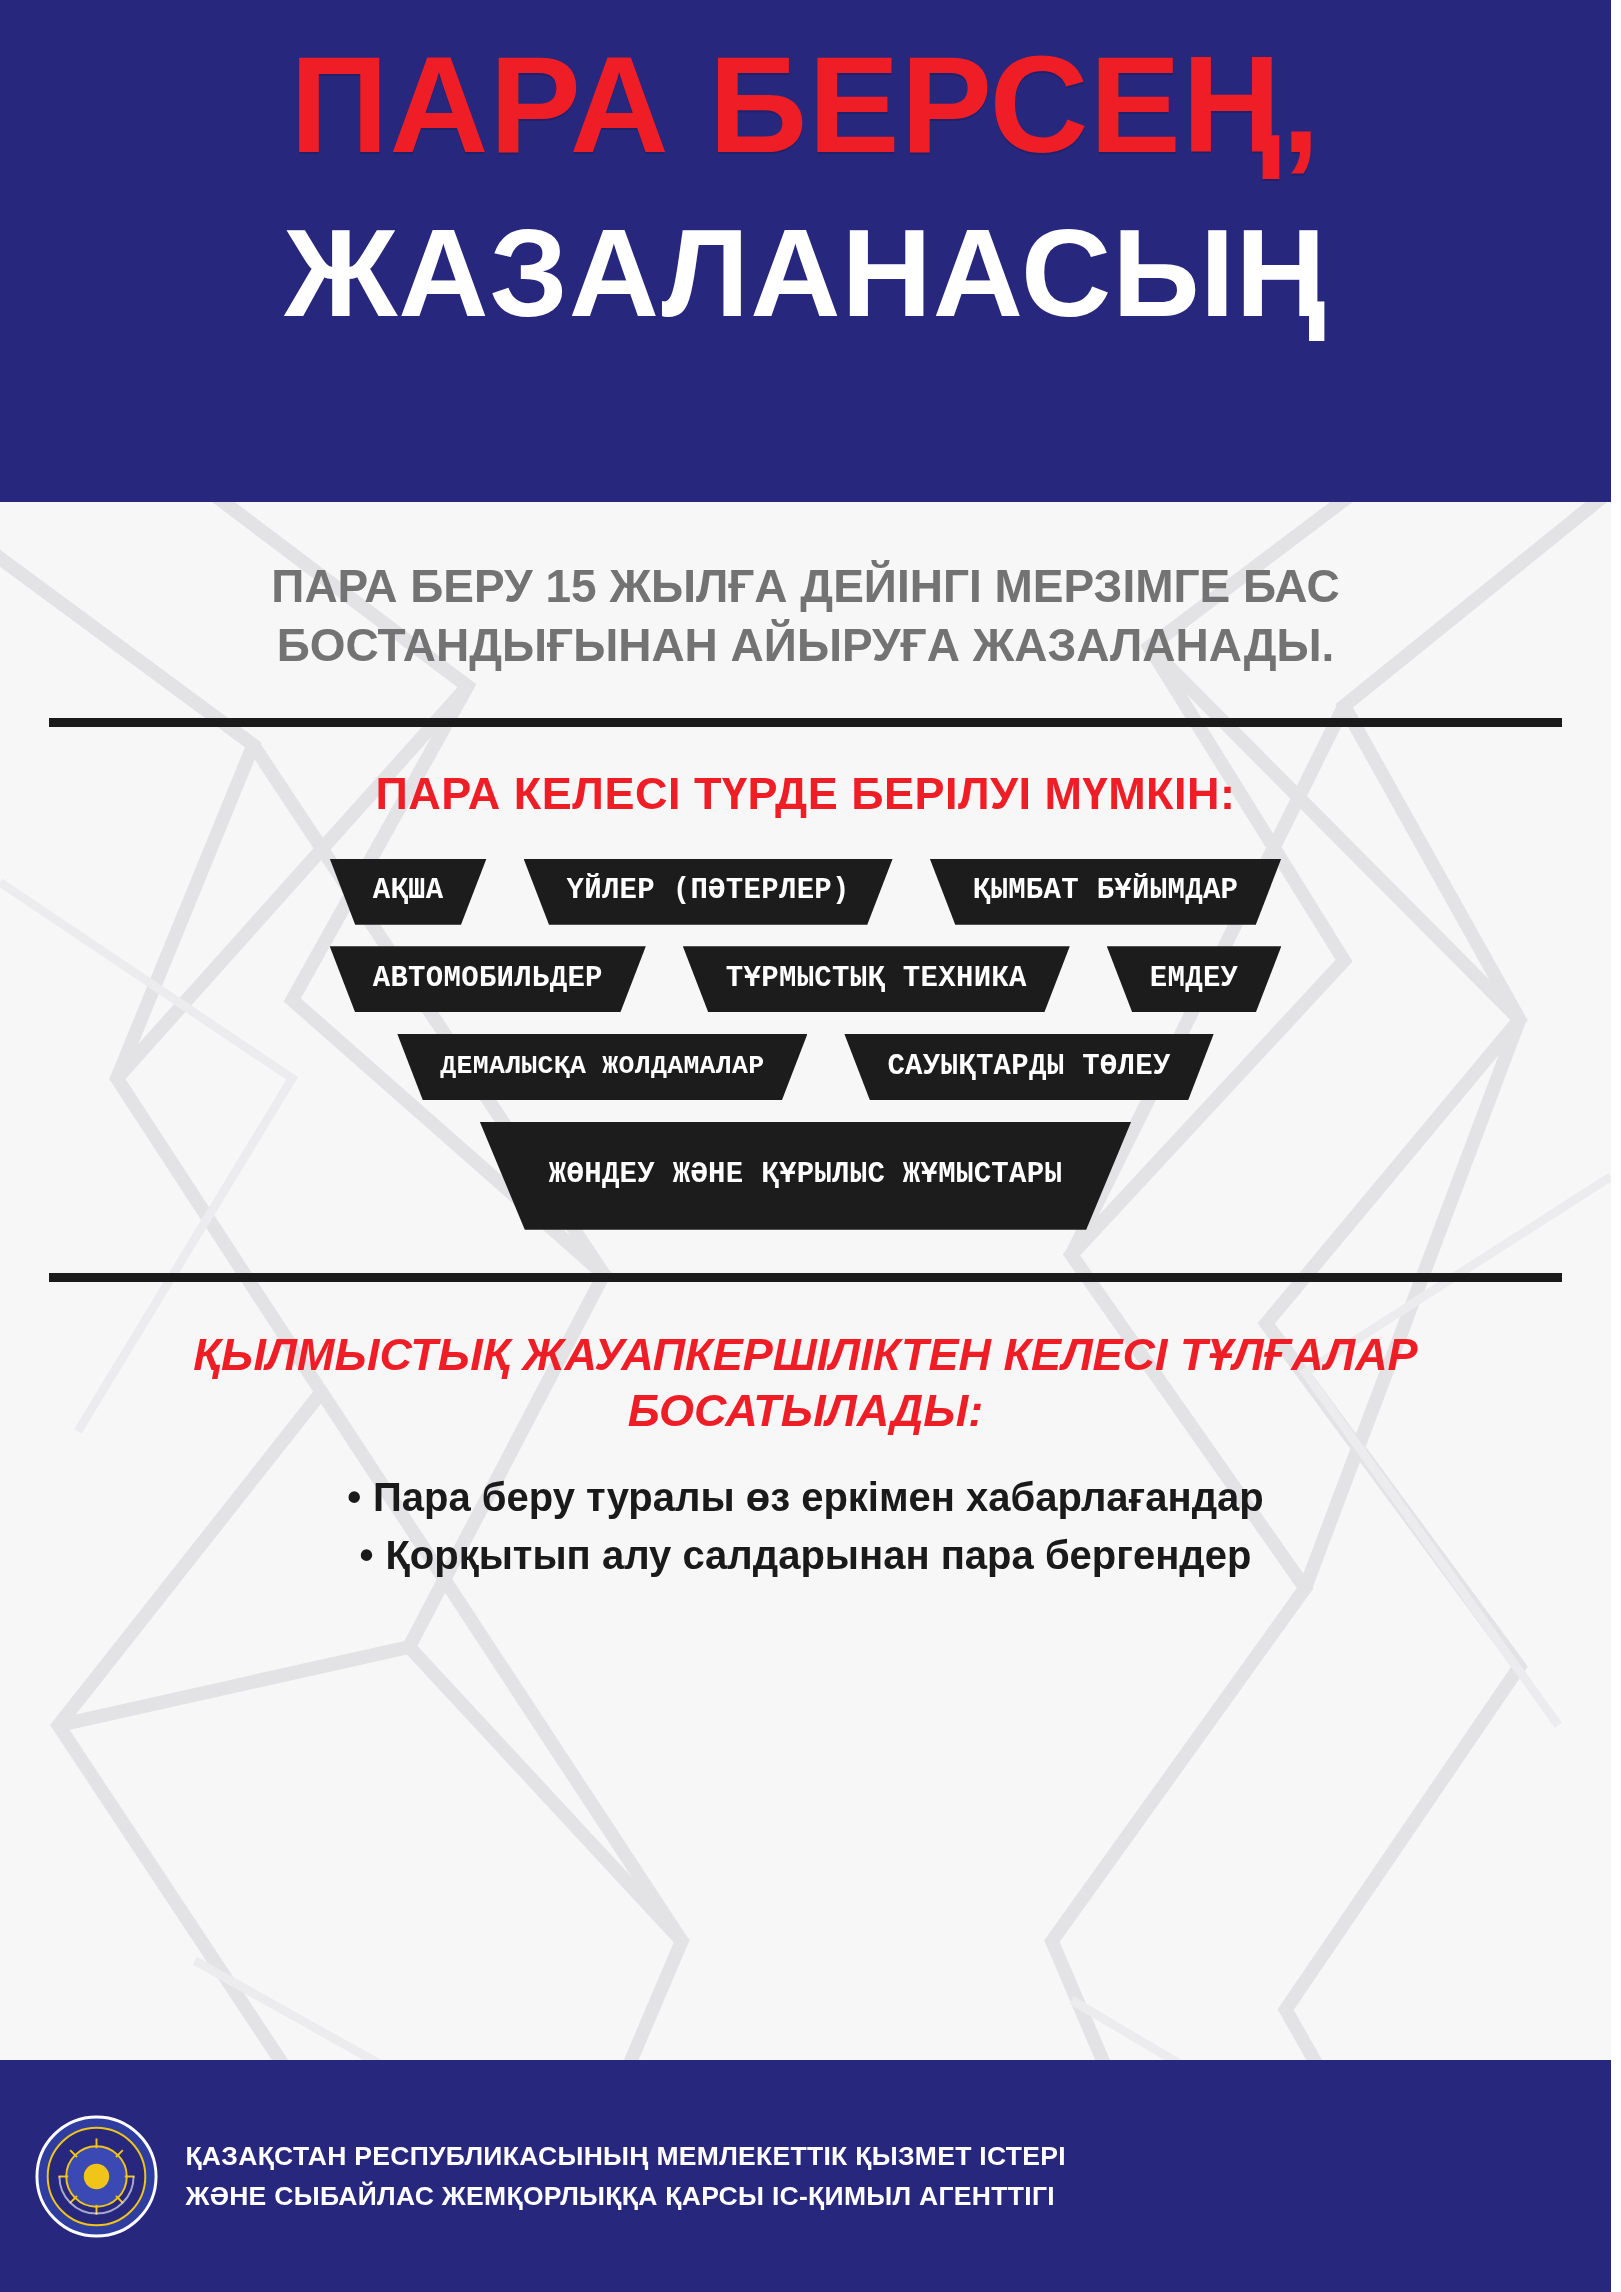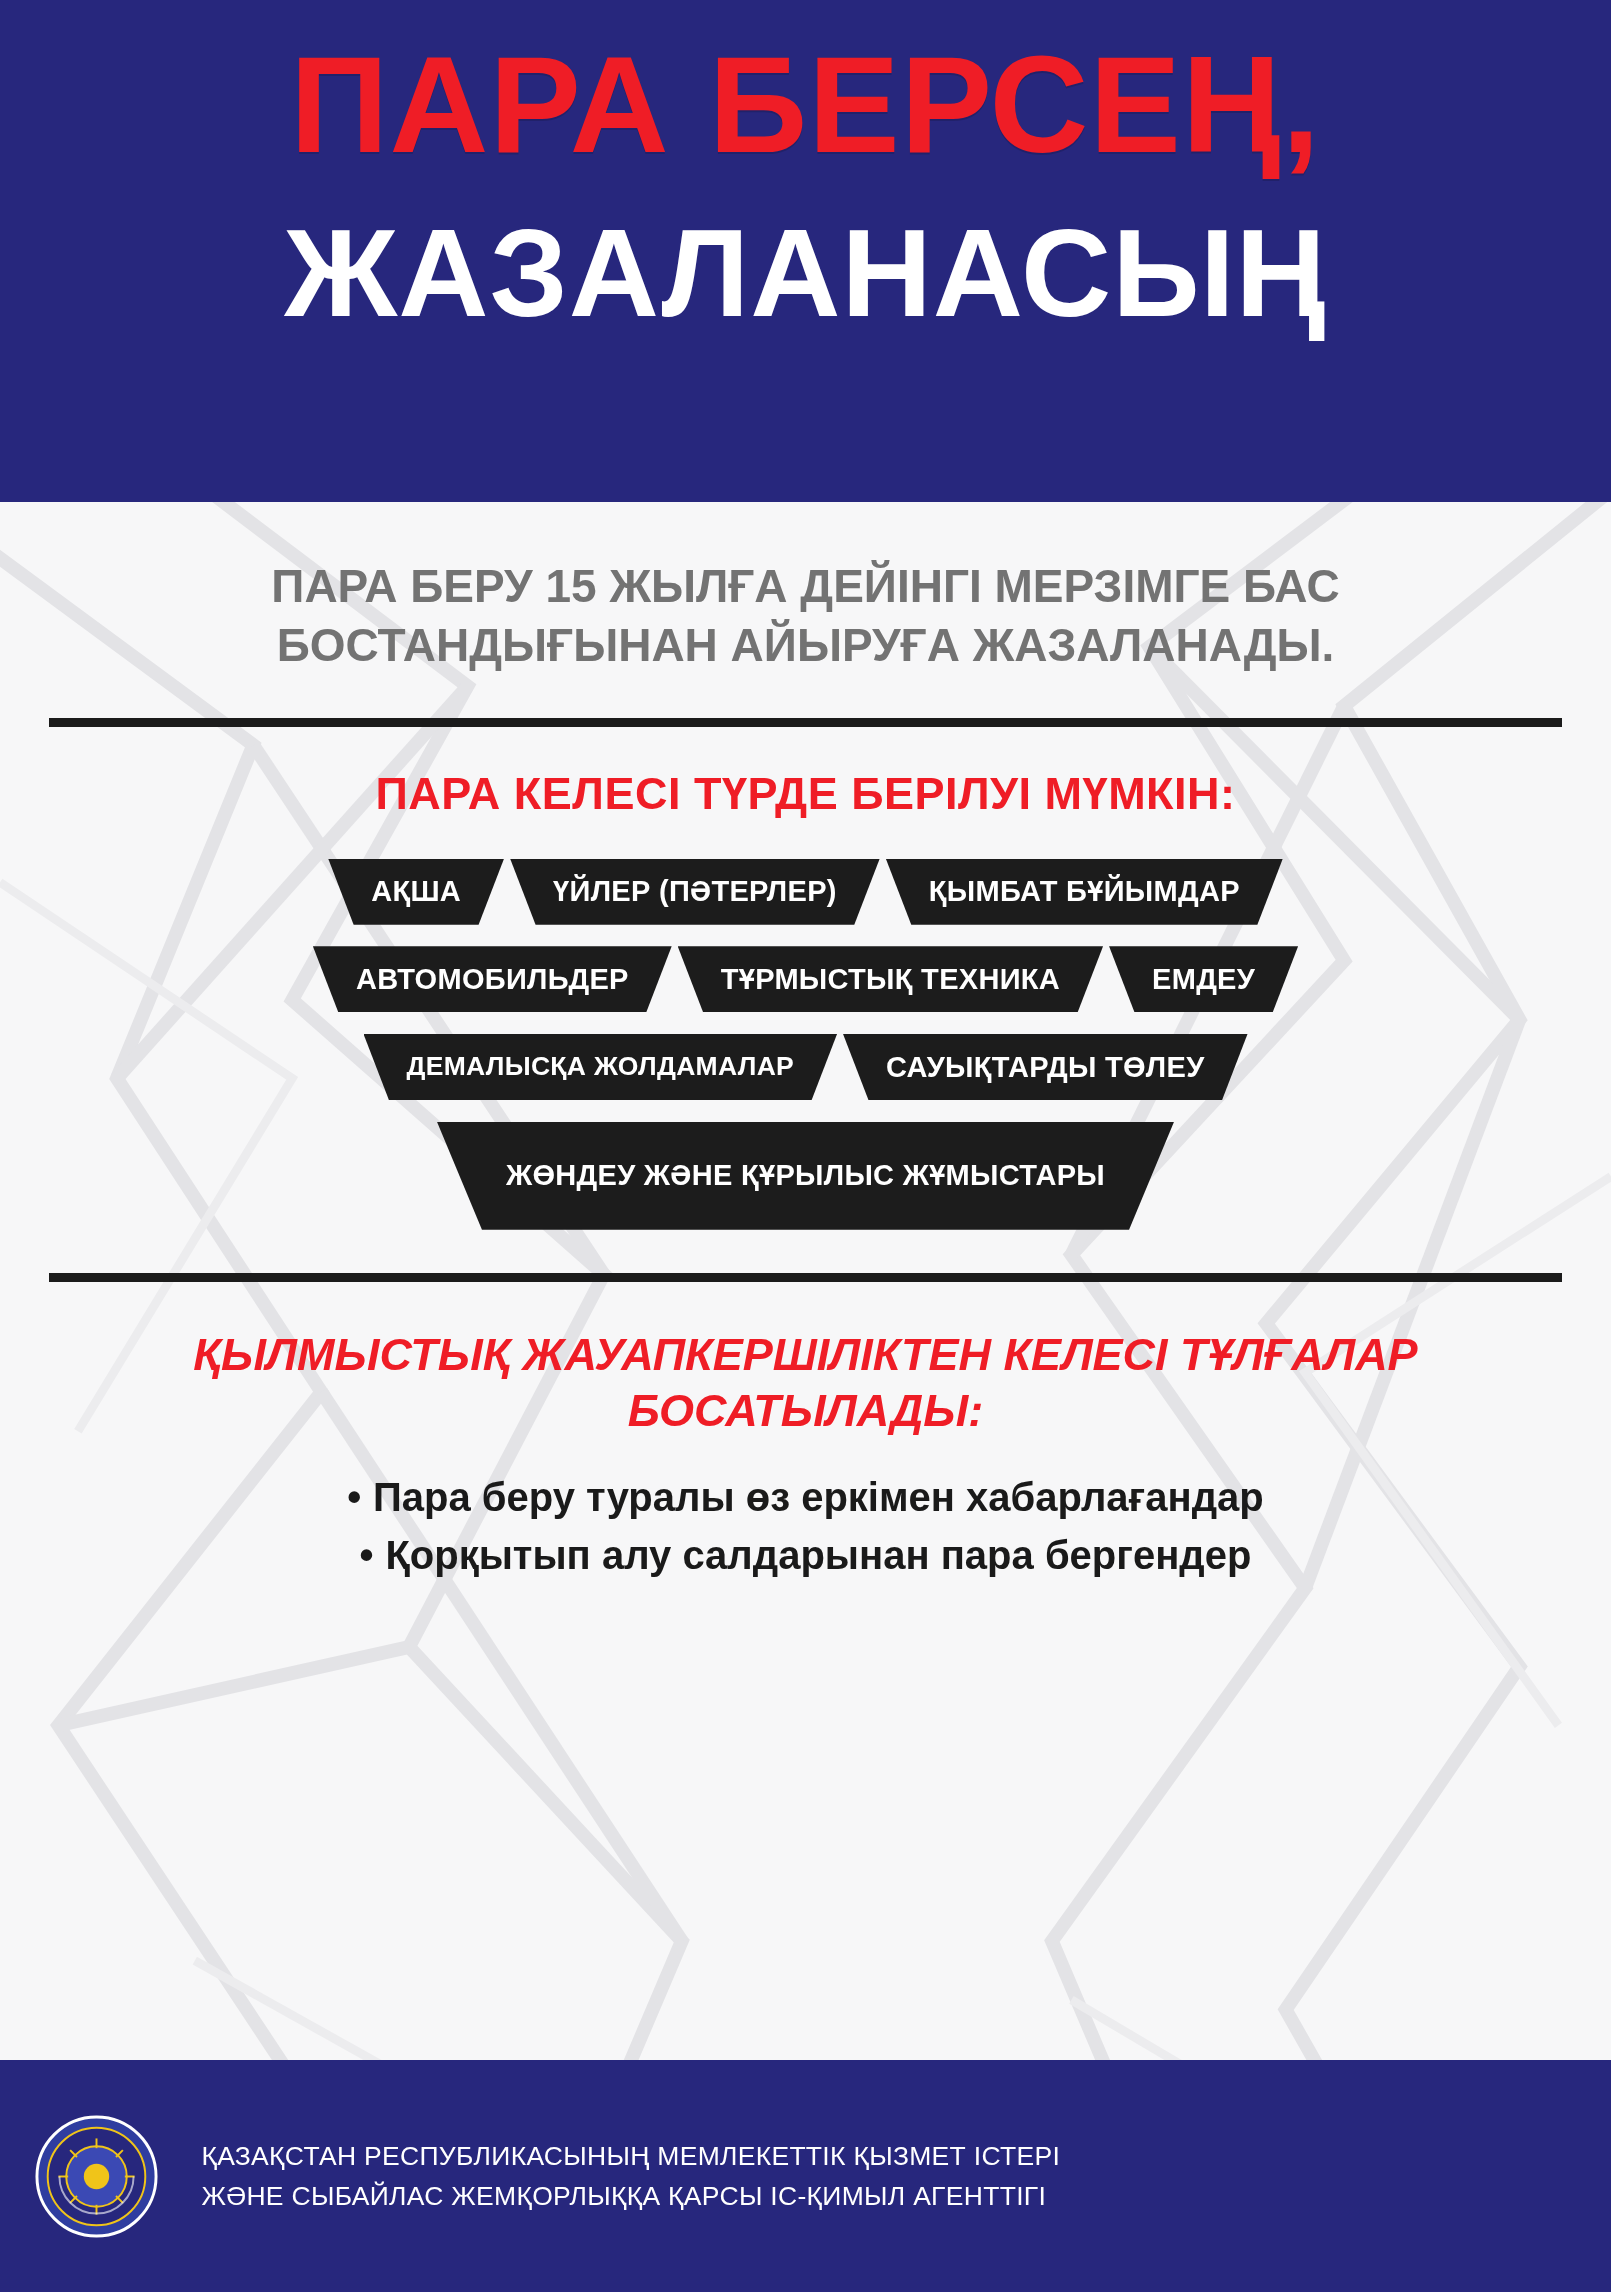--- a/index.html
+++ b/index.html
@@ -88,22 +88,23 @@
   }
 
   
   .tag-rows {
     margin-top: 39px;
   }
   .tag-row {
     display: flex;
     justify-content: center;
     align-items: stretch;
-    gap: 6px;
+    gap: 37px;
     margin-bottom: 21.6px;
+    font-family: Liberation Mono, monospace;
   }
   .tag {
     background: #1c1c1c;
     color: #ffffff;
     font-size: 29px;
     font-weight: bold;
     letter-spacing: 0.3px;
     padding: 15.7px 43px;
     display: flex;
     align-items: center;
@@ -166,25 +167,24 @@
   }
   .emblem {
     width: 123px;
     height: 123px;
     flex: 0 0 123px;
     margin-right: 27.4px;
   }
   .footer-text {
     color: #ffffff;
     font-size: 26.5px;
-    font-weight: normal;
+    font-weight: bold;
     line-height: 1.5;
     letter-spacing: 0.3px;
     flex: 1 1 auto;
-    margin-left: 16px;
   }
   .call {
     flex: 0 0 auto;
     color: #ffffff;
     text-align: left;
     padding-left: 25.5px;
     border-left: 2.9px solid rgba(255,255,255,0.45);
     margin-left: 17.6px;
   }
   .call .c1 { font-size: 47px; font-weight: bold; line-height: 0.98; letter-spacing: 1px;}

